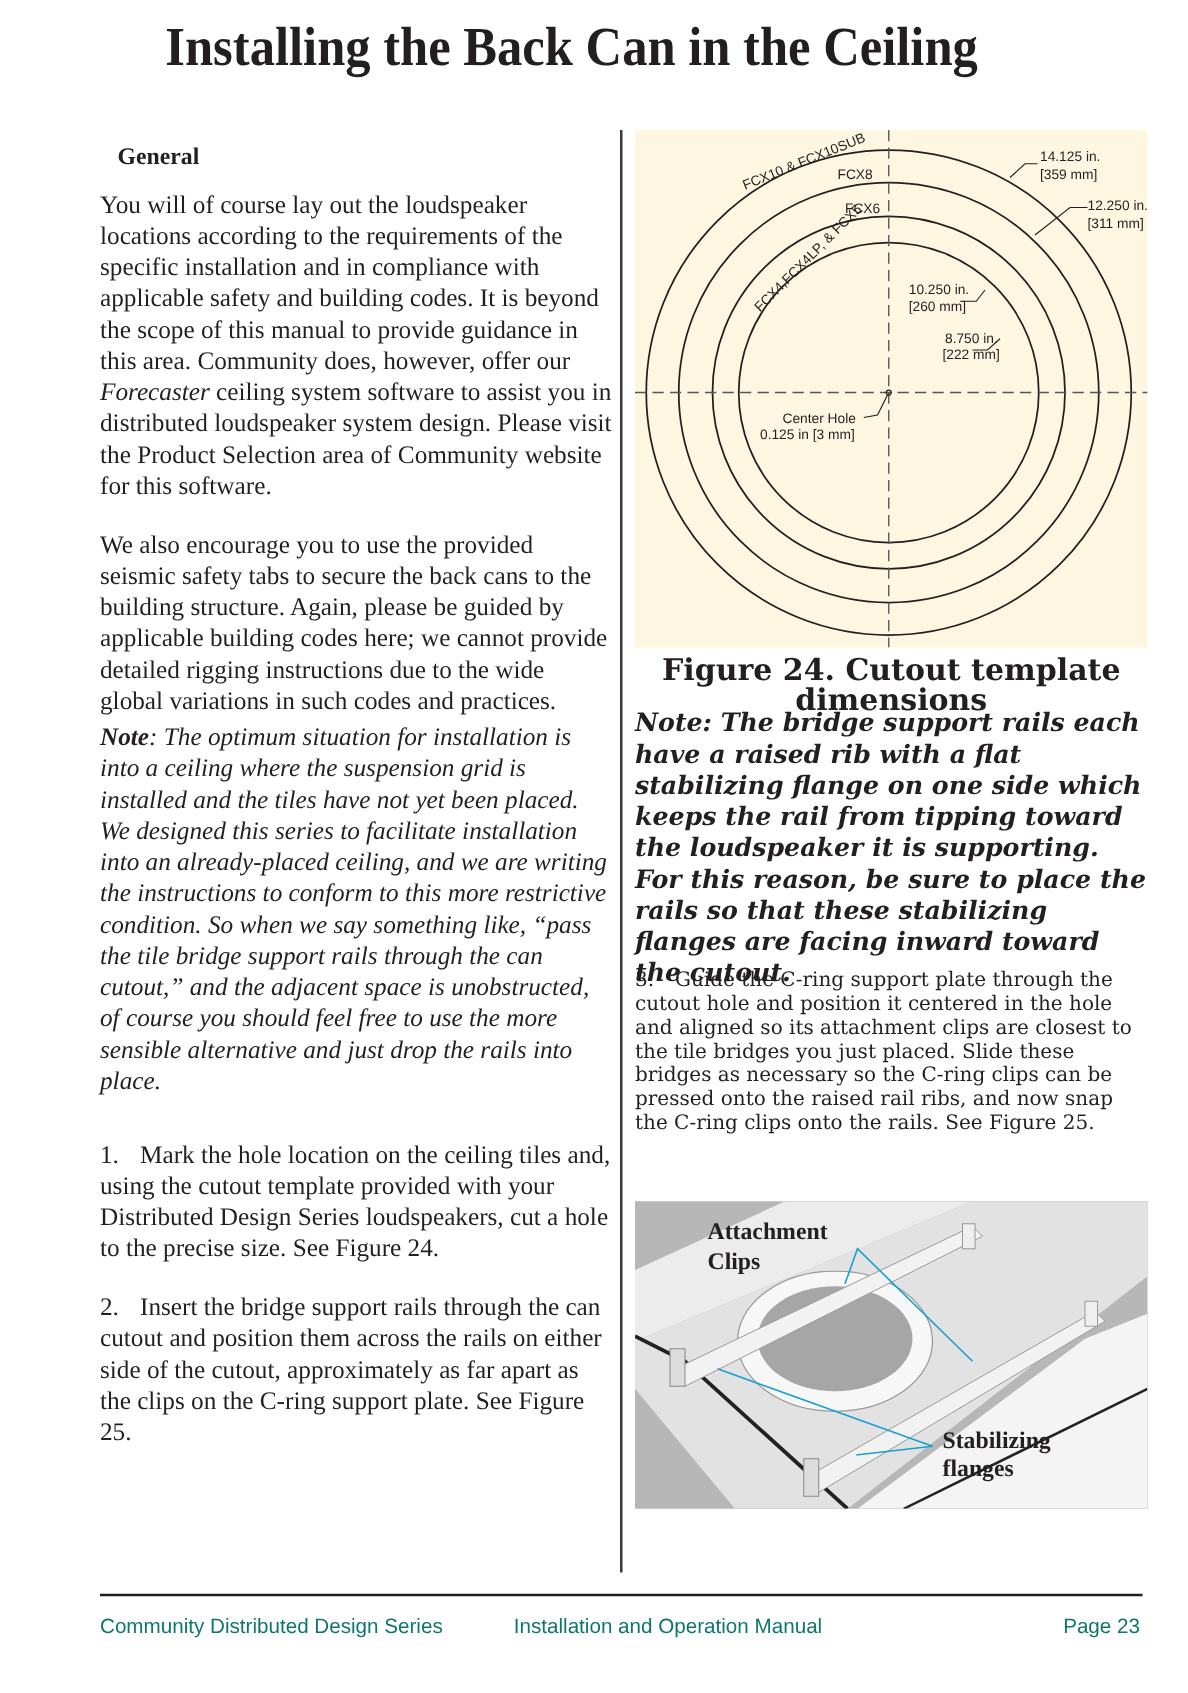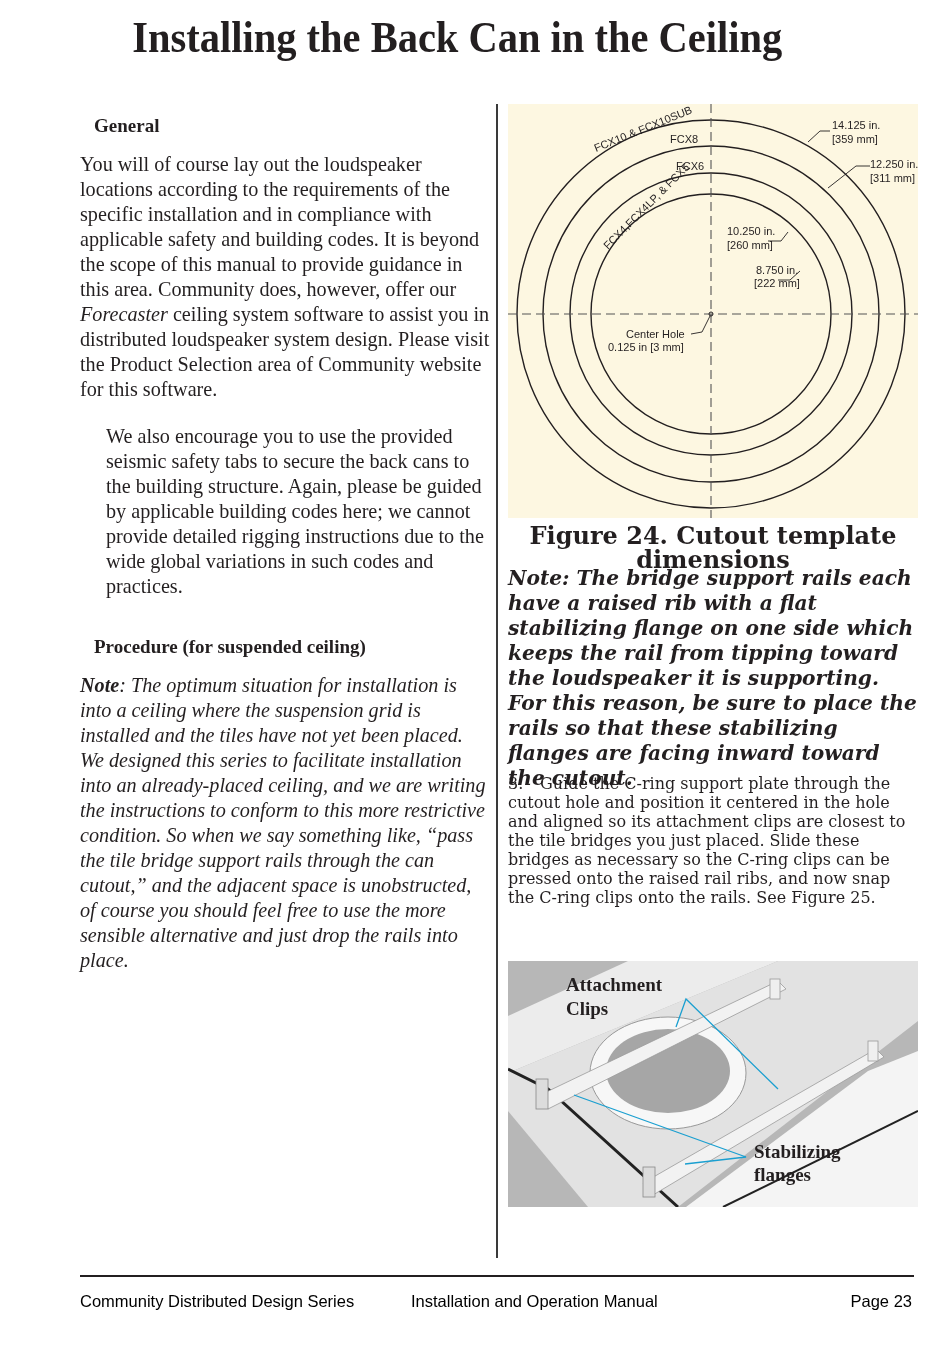--- a/index.html
+++ b/index.html
@@ -15,36 +15,36 @@
       transform: scaleX(0.92); transform-origin: 0 0;
     }
     .left-col {
       position: absolute; left: 80px; top: 100px; width: 410px;
       font-family: "Liberation Serif", "DejaVu Serif", serif;
       font-size: 20.2px; line-height: 25px;
     }
     .section-head { font-weight: bold; font-size: 19px; line-height: 24px; margin: 14px; }
     p { margin: 0; }
     .para { margin-top: 4px; }
-    .para-gap { margin-top: 22px; margin-left: 26px; }
+    .para-gap { margin-top: 22px; }
     .sec-gap { margin-top: 36px; }
     .note-it { font-style: italic; }
     .note-label { font-weight: bold; font-style: italic; }
     .step-num { display: inline-block; width: 32px; }
     .divider-v {
       position: absolute; left: 496px; top: 104px; width: 2px; height: 1154px;
       background: #3a3a3a;
     }
     .divider-h {
       position: absolute; left: 80px; top: 1275px; width: 834px; height: 2px;
       background: #231f20;
     }
     .footer {
       position: absolute; top: 1292px; font-family: "Liberation Sans", "DejaVu Sans", sans-serif;
-      font-size: 16.5px; color: #000000;
+      font-size: 16.5px; color: #0f766e;
     }
     .fig24 {
       position: absolute; left: 508px; top: 104px; width: 410px; height: 414px;
       background: #fdf7e1;
     }
     .fig24 svg { width: 100%; height: 100%; display: block; }
     .caption {
       font-weight: bold; text-align: center; font-size: 24px; line-height: 24px;
     }
     .cap24 { position: absolute; left: 508px; top: 524px; width: 410px; }
@@ -65,23 +65,24 @@
 </head>
 <body>
 
 <h1 class="page-title" style="margin:0;">Installing the Back Can in the Ceiling</h1>
 
 <div class="left-col">
   <h3 class="section-head">General</h3>
   <p class="para"><span>You will of course lay out the loudspeaker locations according to the requirements of the specific installation and in compliance with applicable safety and building codes. It is beyond the scope of this manual to provide guidance in this area. Community does, however, offer our </span><em>Forecaster</em><span> ceiling system software to assist you in distributed loudspeaker system design. Please visit the Product Selection area of Community website for this software.</span></p>
   <p class="para-gap">We also encourage you to use the provided seismic safety tabs to secure the back cans to the building structure. Again, please be guided by applicable building codes here; we cannot provide detailed rigging instructions due to the wide global variations in such codes and practices.</p>
 
-  <h3 class="section-head sec-gap">Procedure (for suspended ceiling)</h3>
   <p class="para note-it"><span class="note-label">Note</span><span>: The optimum situation for installation is into a ceiling where the suspension grid is installed and the tiles have not yet been placed. We designed this series to facilitate installation into an already-placed ceiling, and we are writing the instructions to conform to this more restrictive condition. So when we say something like, “pass the tile bridge support rails through the can cutout,” and the adjacent space is unobstructed, of course you should feel free to use the more sensible alternative and just drop the rails into place.</span></p>
 
+  <p class="para-gap" style="margin-top:34px;"><span class="step-num">1.</span><span>Mark the hole location on the ceiling tiles and, using the cutout template provided with your Distributed Design Series loudspeakers, cut a hole to the precise size. See Figure 24.</span></p>
+  <p class="para-gap"><span class="step-num">2.</span><span>Insert the bridge support rails through the can cutout and position them across the rails on either side of the cutout, approximately as far apart as the clips on the C-ring support plate. See Figure 25.</span></p>
 </div>
 
 <div class="divider-v"></div>
 
 <div class="fig24">
   <svg viewBox="0 0 410 414" xmlns="http://www.w3.org/2000/svg">
     <g fill="none" stroke="#231f20" stroke-width="1.4">
       <circle cx="203" cy="210" r="194"></circle>
       <circle cx="203" cy="210" r="168"></circle>
       <circle cx="203" cy="210" r="141"></circle>

